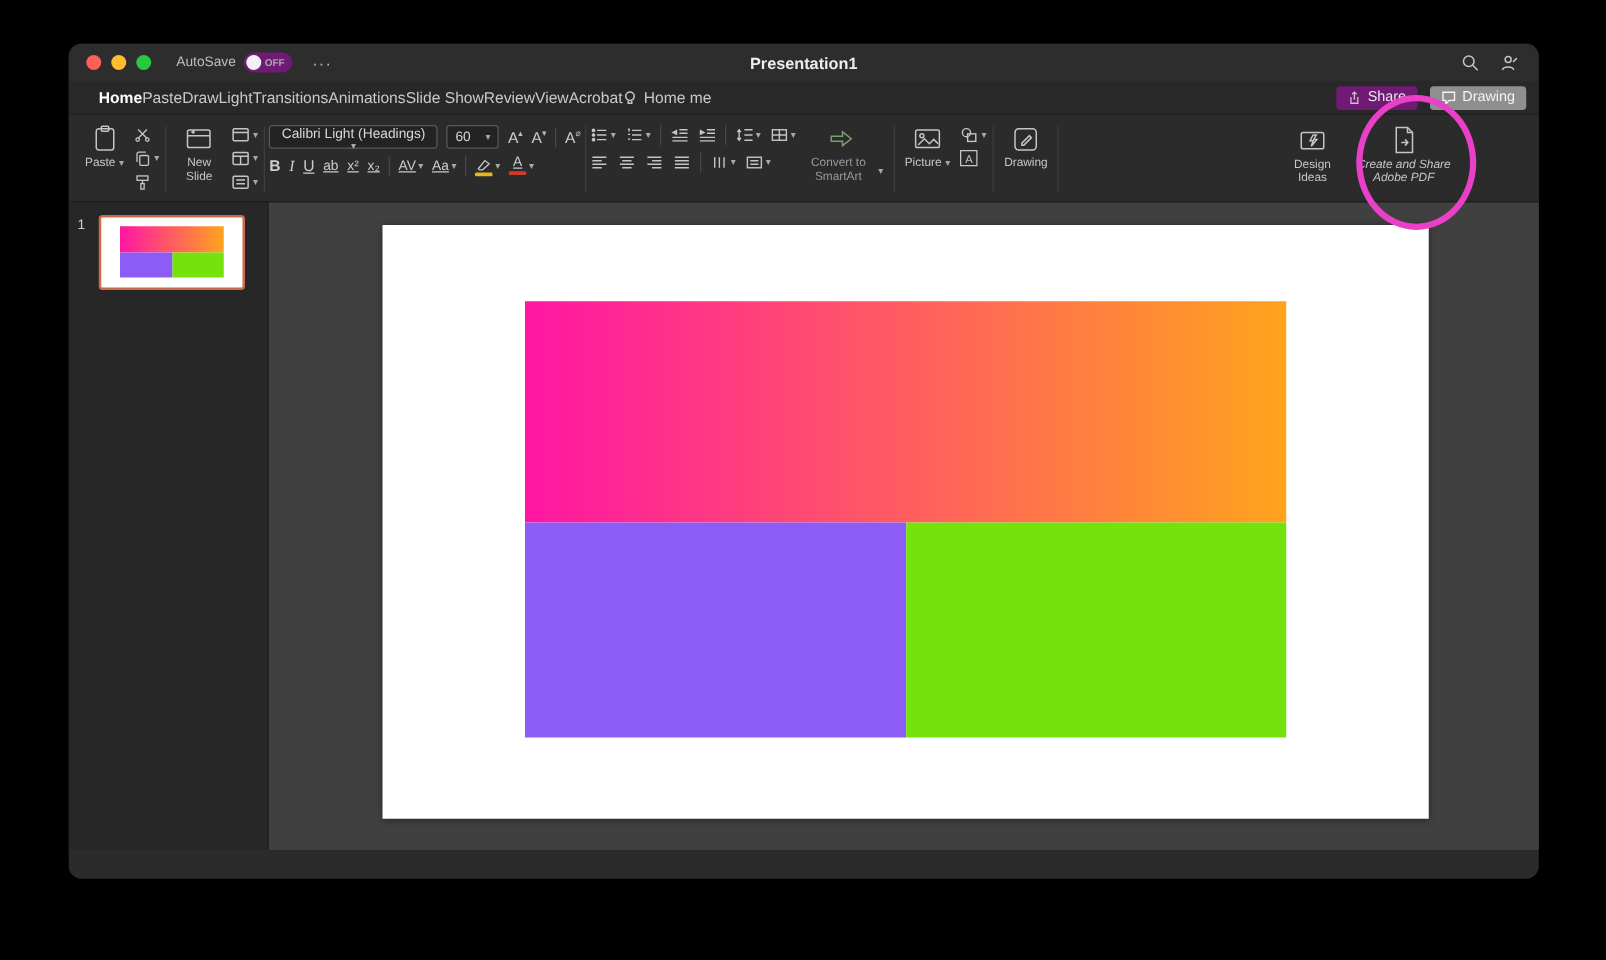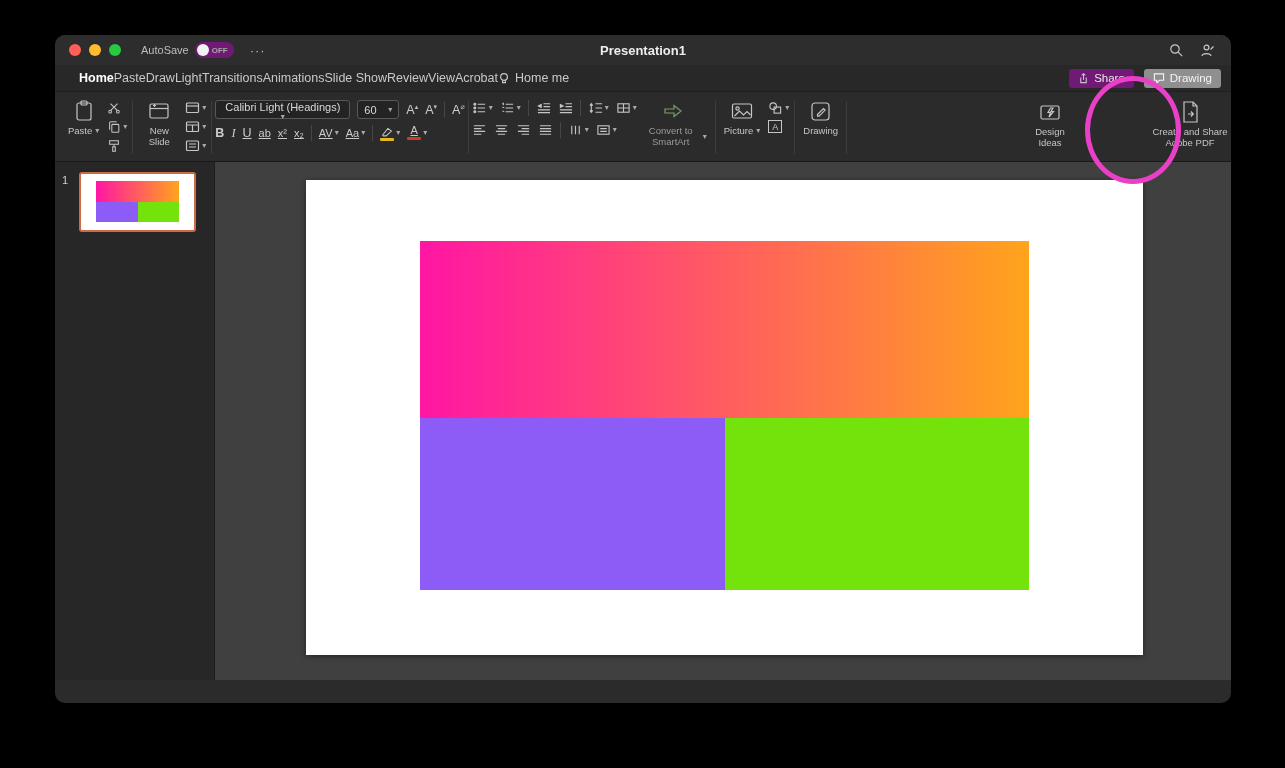--- a/index.html
+++ b/index.html
@@ -54,21 +54,21 @@
   .colorbtn { display:flex; flex-direction:column; align-items:center; gap:1px; }
   .bar { width:14px; height:3px; border-radius:1px; }
   .bar-y { background:#e2b71f; } .bar-r { background:#cf3a2a; }
   .msep { width:1px; height:16px; background:#474747; }
 
   .ic { stroke:#c5c5c5; fill:none; stroke-width:1.2; }
   .ic-green { stroke:#7a9e6b; }
   svg { display:block; }
 
   .grp-di { position:absolute; left:972px; top:5px; }
-  .grp-pdf { position:absolute; left:1089px; top:5px; width:92px; }
+  .grp-pdf { position:absolute; left:1022px; top:5px; width:92px;font-style:italic; }
 
   
   .main { position:absolute; top:127px; bottom:23px; left:0; right:0; display:flex; }
   .sidebar { width:160px; background:#272727; border-right:1px solid #1c1c1c; position:relative; }
   .slide-num { position:absolute; left:7px; top:12px; font-size:11px; color:#cfcfcf; }
   .thumb { position:absolute; left:24px; top:10px; width:117px; height:60px; background:#ffffff; border:2px solid #cc6a4a; border-radius:3px; }
   .thumb-art { position:absolute; left:13.6%; top:12.8%; width:72.8%; height:73.5%; }
   .canvas { flex:1; background:#404040; position:relative; }
   .slide { position:absolute; left:91px; top:18px; width:837px; height:475px; background:#ffffff; box-shadow:0 1px 6px rgba(0,0,0,.45); }
   .art { position:absolute; left:114px; top:61px; width:609px; height:349px; }

